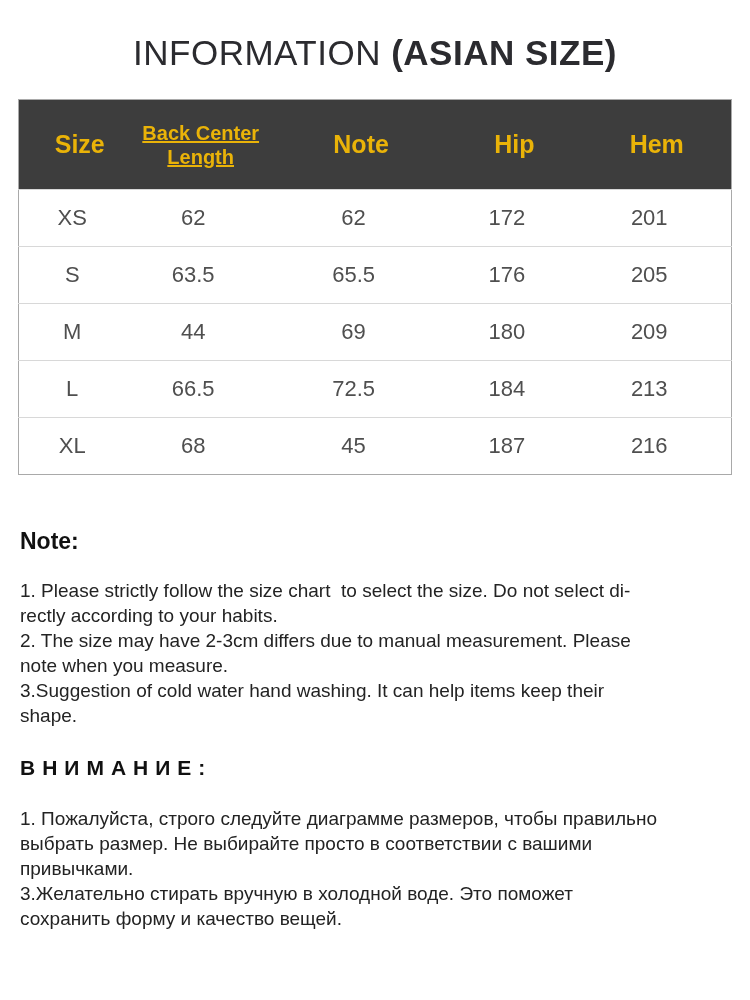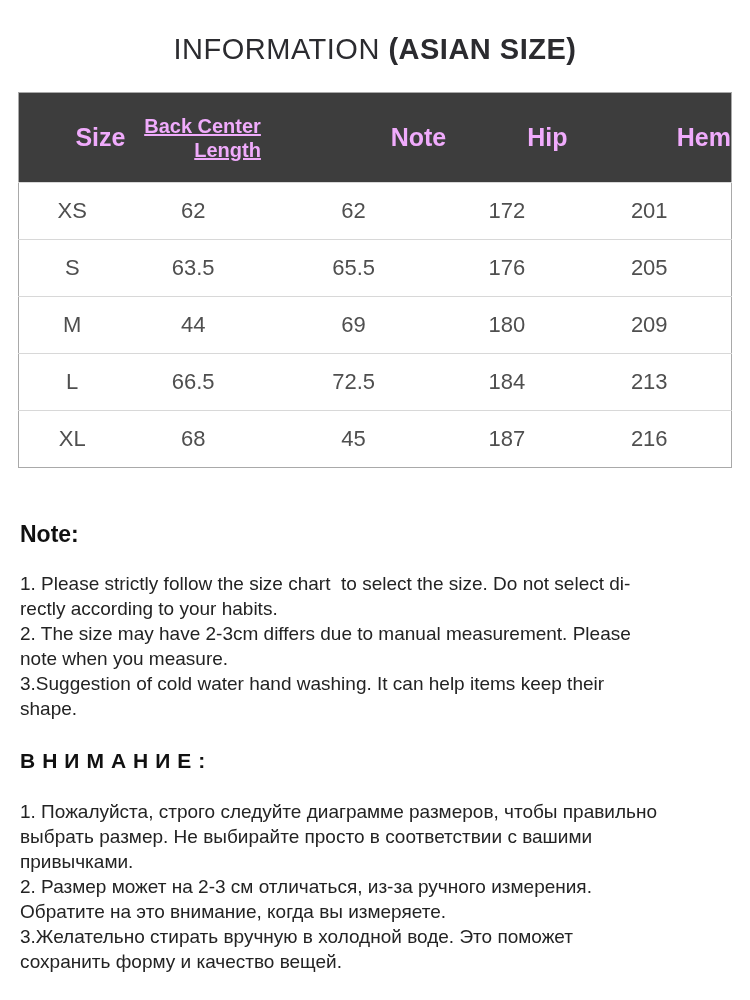--- a/index.html
+++ b/index.html
@@ -7,44 +7,44 @@
   body {
     width: 750px;
     height: 1000px;
     font-family: "Liberation Sans", "DejaVu Sans", sans-serif;
     color: #222222;
     overflow: hidden;
   }
   .page-title {
     margin-top: 33px;
     text-align: center;
-    font-size: 29px;
+    font-size: 35px;
     color: #2b2b2f;
     letter-spacing: 0.5px;
     white-space: nowrap;
   }
   .title-light { font-weight: 300; }
   .title-bold  { font-weight: 700; }
 
   table.size-table {
     width: 714px;
     margin: 26px auto 0 auto;
     border-collapse: collapse;
     border: 1px solid #a9a9a9;
     table-layout: fixed;
   }
   table.size-table thead tr {
     background: #3d3d3d;
     height: 90px;
   }
   table.size-table th {
-    color: #f0abfc;
+    color: #eab308;
     font-size: 25px;
     font-weight: 600;
-    text-align: right;
+    text-align: center;
     vertical-align: middle;
     white-space: pre-line;
     padding-left: 15px;
   }
   table.size-table th.th-bcl {
     font-size: 20px;
     line-height: 1.2;
     text-decoration: underline;
   }
   table.size-table tbody tr {
@@ -154,17 +154,15 @@
 rectly according to your habits.</p>
   <p class="note-item">2. The size may have 2-3cm differs due to manual measurement. Please
 note when you measure.</p>
   <p class="note-item">3.Suggestion of cold water hand washing. It can help items keep their
 shape.</p>
 
   <div class="ru-heading">ВНИМАНИЕ:</div>
   <p class="note-item">1. Пожалуйста, строго следуйте диаграмме размеров, чтобы правильно
 выбрать размер. Не выбирайте просто в соответствии с вашими
 привычками.</p>
-  <p class="note-item">2. Размер может на 2-3 см отличаться, из-за ручного измерения.
-Обратите на это внимание, когда вы измеряете.</p>
   <p class="note-item">3.Желательно стирать вручную в холодной воде. Это поможет
 сохранить форму и качество вещей.</p>
 </div>
 
 </body></html>

